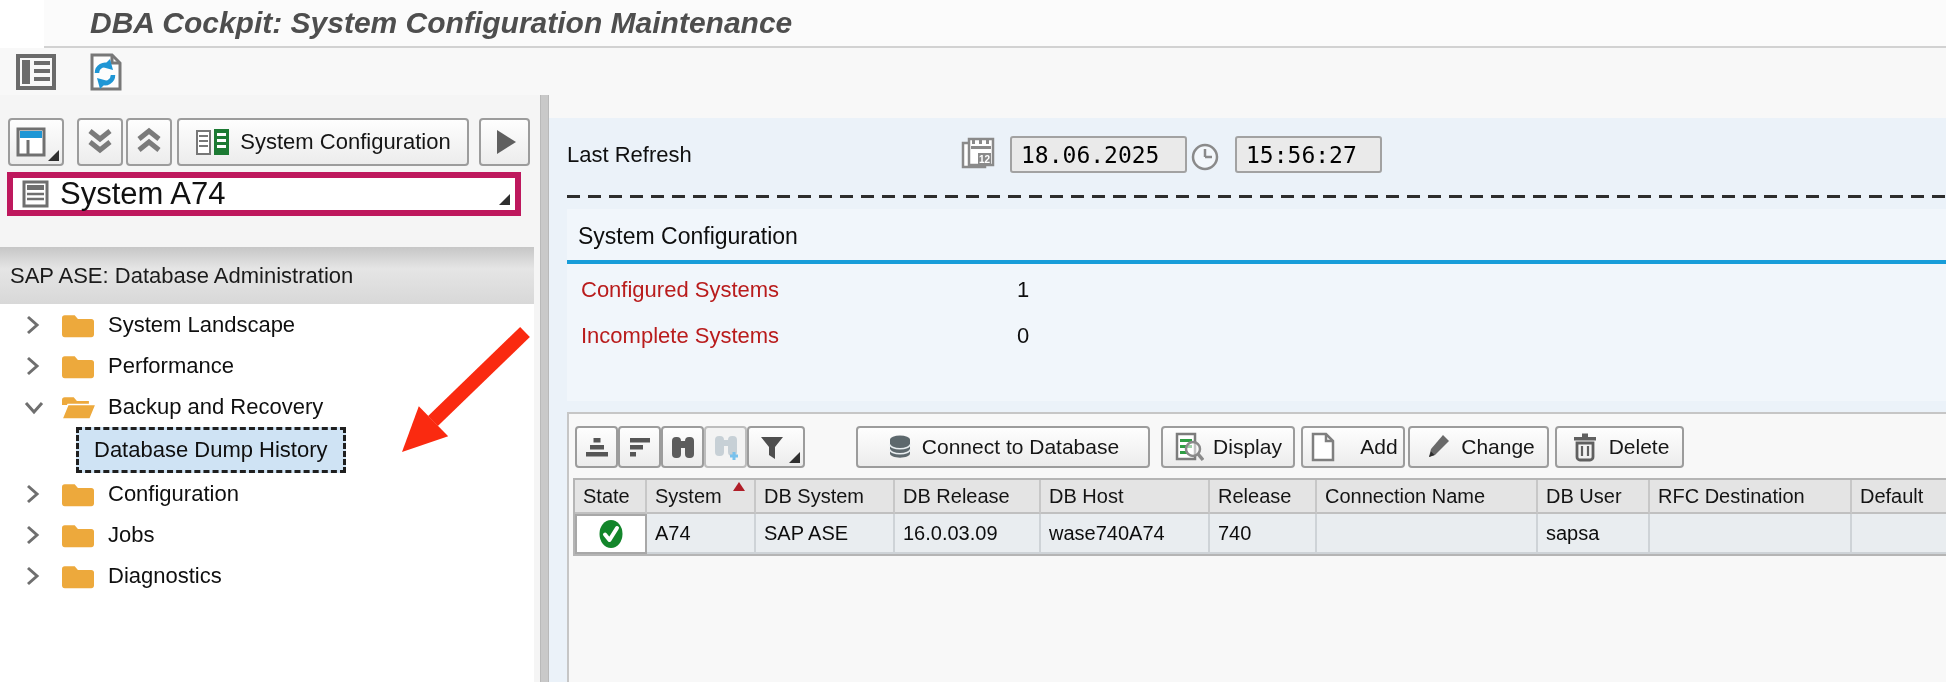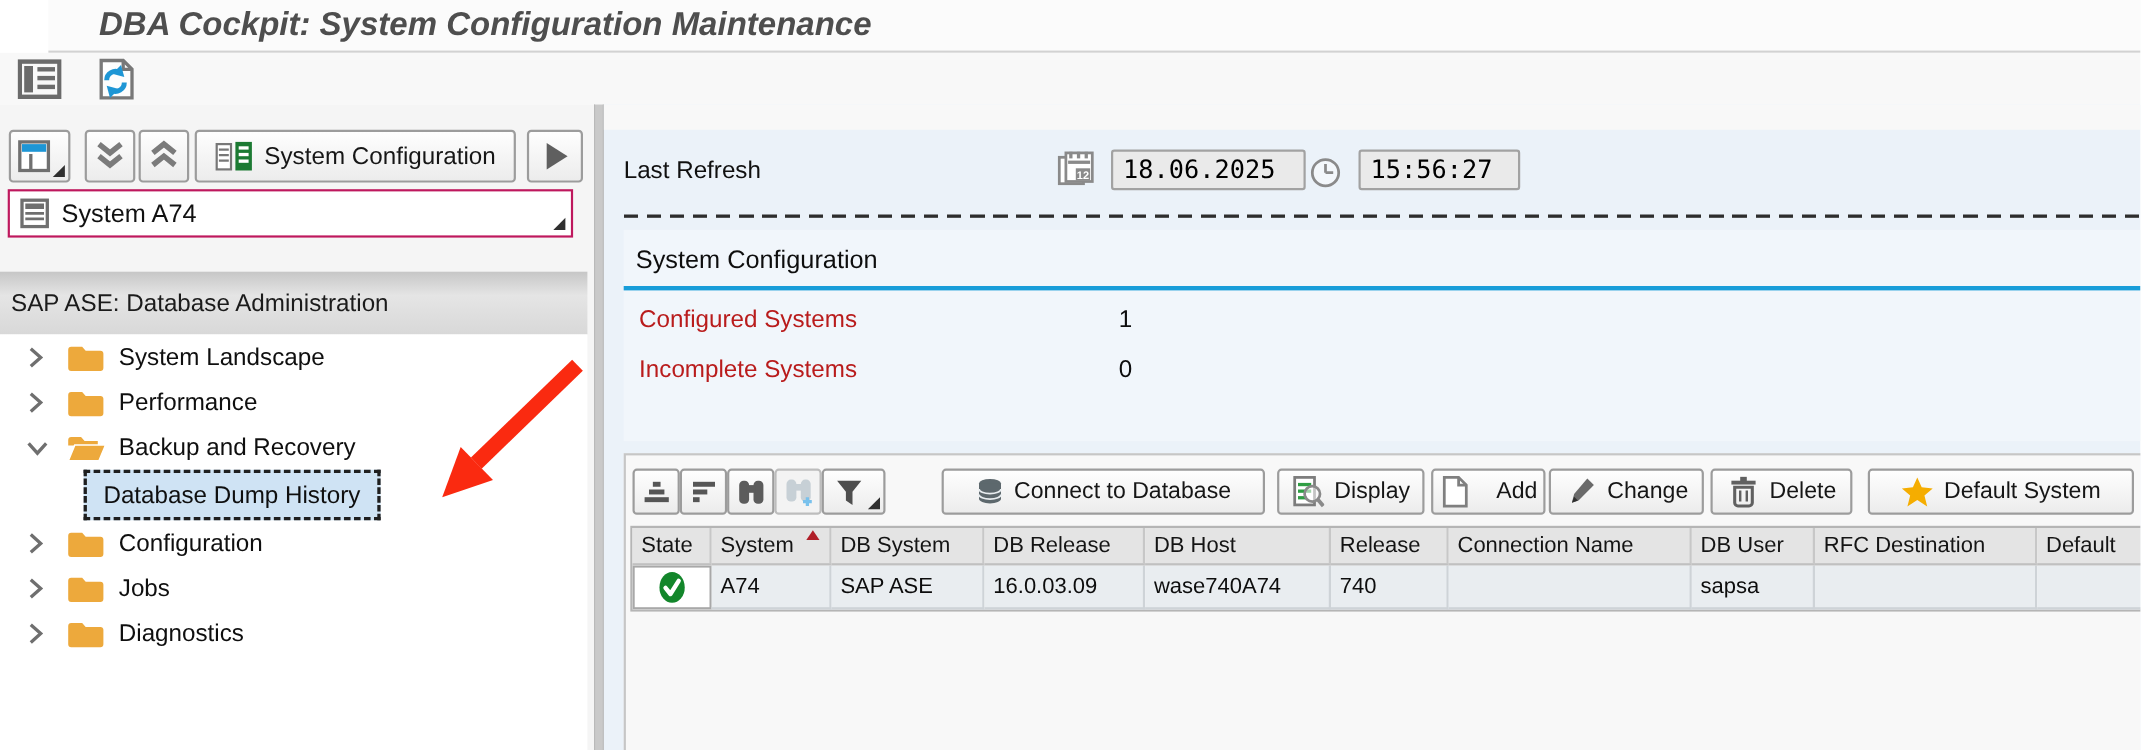--- a/index.html
+++ b/index.html
@@ -11,22 +11,22 @@
   .topbar{position:absolute;left:0;top:48px;right:0;height:47px;background:#f8f8f8;}
   .tbicon{position:absolute;top:4px;width:44px;height:40px;display:flex;align-items:center;justify-content:center;cursor:pointer;}
   
   .sidebar{position:absolute;left:0;top:95px;width:540px;bottom:0;background:#f5f5f5;}
   .btn{display:flex;align-items:center;justify-content:center;gap:9px;background:linear-gradient(#fefefe,#ececec);
        border:2px solid #9c9c9c;border-radius:4px;box-sizing:border-box;color:#161616;}
   .sb{position:absolute;top:23px;height:48px;}
   .sb1{left:8px;width:56px;justify-content:flex-start;padding-left:6px;position:absolute;}
   .corner{position:absolute;right:3px;bottom:3px;width:0;height:0;border-bottom:11px solid #2f2f2f;border-left:11px solid transparent;}
   .sb4{left:177px;width:292px;font-size:22px;}
-  .sysfield{position:absolute;left:7px;top:77px;width:514px;height:44px;background:#fff;border:2px solid #be185d;
-            box-sizing:border-box;display:flex;align-items:center;font-size:23px;color:#111;}
+  .sysfield{position:absolute;left:7px;top:77px;width:514px;height:44px;background:#fff;border:6px solid #be185d;
+            box-sizing:border-box;display:flex;align-items:center;font-size:31px;color:#111;}
   .treeheader{position:absolute;left:0;top:152px;width:534px;height:57px;box-sizing:border-box;
               background:linear-gradient(#c6c6c6,#e5e5e5 38%,#d8d8d8);display:flex;align-items:center;
               padding-left:10px;font-size:22px;color:#1b1b1b;}
   .tree{position:absolute;left:0;top:209px;width:534px;bottom:0;background:#fff;}
   .titem{position:relative;height:41px;display:flex;align-items:center;cursor:pointer;}
   .texp{margin-left:22px;width:24px;display:flex;align-items:center;}
   .tfold{margin-left:14px;width:38px;display:flex;align-items:center;}
   .tlabel{margin-left:10px;font-size:22px;color:#0f0f0f;white-space:nowrap;}
   .tchild{height:46px;}
   .tsel{margin-left:76px;height:40px;display:flex;align-items:center;padding:0 15px;background:#cfe3f4;
@@ -358,26 +358,20 @@
       <div class="btn tlb" style="left:986px;width:129px;">
         <svg width="30" height="30" viewBox="0 0 30 30">
           <rect x="12" y="1.5" width="6" height="4" fill="#606060"></rect>
           <rect x="4" y="5" width="22" height="3.5" fill="#606060"></rect>
           <path d="M7 11 h16 v14 a3 3 0 0 1 -3 3 h-10 a3 3 0 0 1 -3 -3 z" fill="none" stroke="#606060" stroke-width="2.8"></path>
           <line x1="12" y1="14" x2="12" y2="24" stroke="#606060" stroke-width="2.2"></line>
           <line x1="18" y1="14" x2="18" y2="24" stroke="#606060" stroke-width="2.2"></line>
         </svg>
         <span>Delete</span>
       </div>
-      <div class="btn tlb" style="left:1129px;width:242px;">
-        <svg width="30" height="30" viewBox="0 0 30 30">
-          <polygon points="15,2 19,11 29,12 21.5,18.5 24,28.5 15,22.5 6,28.5 8.5,18.5 1,12 11,11" fill="#f5ad00"></polygon>
-        </svg>
-        <span>Default System</span>
-      </div>
 
       <div class="grid">
         <div class="gh">
             <div class="hcell" style="width: 72px;">
               <span>State</span>
             </div>
             <div class="hcell" style="width: 109px;">
               <span>System</span>
               <span class="sortmark"></span>
             </div>

